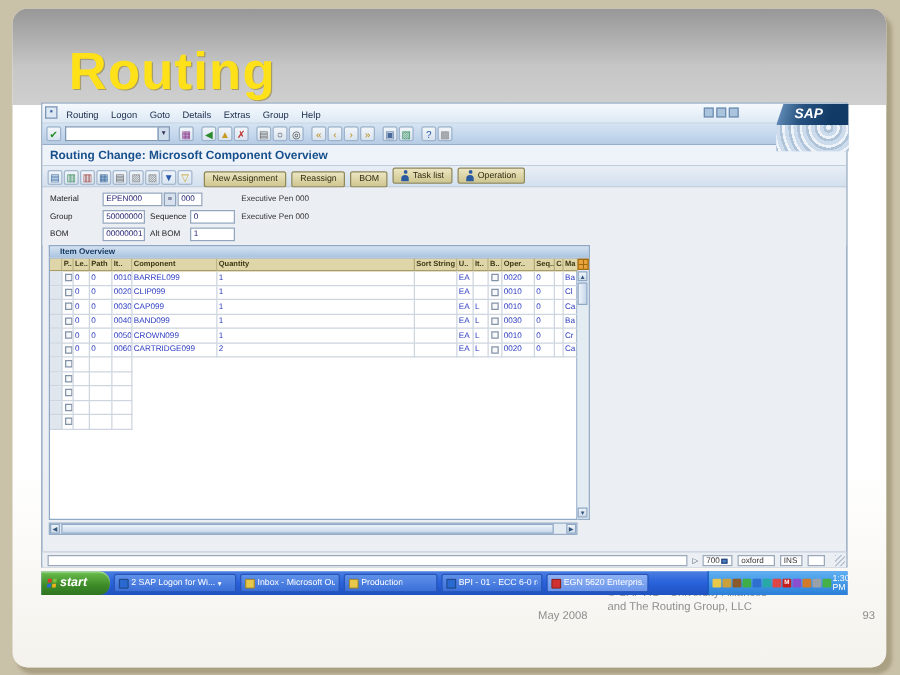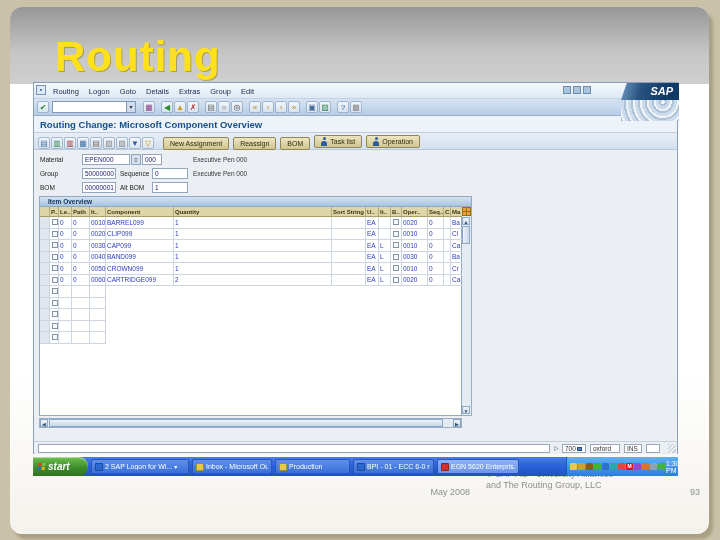--- a/index.html
+++ b/index.html
@@ -26,21 +26,21 @@
   .sysicon{position:absolute;left:2px;top:2px;width:10px;height:10px;background:#dce8f4;
           border:1px solid #7a93b4;color:#35619c;font-size:7px;line-height:8px;text-align:center;}
   .menubar{position:absolute;left:14px;top:0;height:16px;display:flex;align-items:center;}
   .menu-item{font-size:7.5px;color:#1a2a4a;padding:0 5px;cursor:default;}
   .winbtns{position:absolute;left:529px;top:3px;display:flex;gap:2px;}
   .winbtn{width:8px;height:8px;background:#aac4de;border:1px solid #6e8cae;}
   .saplogo{position:absolute;left:587px;top:0;width:58px;height:17px;
           background:linear-gradient(105deg,#6e97c2 0,#27527f 35%,#123a66 75%);
           clip-path:polygon(10% 0,100% 0,100% 100%,0 100%);
           color:#fff;font-weight:bold;font-style:italic;font-size:11px;line-height:17px;
-          text-align:right;padding-right:6px;z-index:3;}
+          text-align:center;padding-right:6px;z-index:3;}
   .ripple{position:absolute;left:587px;top:17px;width:58px;height:21px;z-index:3;
           background:#cddcec repeating-radial-gradient(circle at 72% 10%,
             rgba(255,255,255,.65) 0 2px, rgba(150,175,200,.55) 2px 4px,
             rgba(205,220,236,.8) 4px 7px);}
 
   .stdbar{position:absolute;left:0;top:16px;width:643px;height:17px;
           background:linear-gradient(#d6e4f3,#b6cde6);border-bottom:1px solid #97aec8;
           display:flex;align-items:center;padding-left:3px;}
   .tbi{display:inline-block;width:12px;height:12px;margin-right:1px;font-size:8px;line-height:12px;
           text-align:center;background:linear-gradient(#f2f6fa,#d8e3ef);
@@ -167,21 +167,21 @@
   <div class="sapwin" data-interactable="false">
     <div class="menurow" data-interactable="false">
       <span class="sysicon" data-interactable="true">▪</span>
       <nav class="menubar" id="menubar" data-interactable="false">
           <span class="menu-item" data-interactable="true">Routing</span>
           <span class="menu-item" data-interactable="true">Logon</span>
           <span class="menu-item" data-interactable="true">Goto</span>
           <span class="menu-item" data-interactable="true">Details</span>
           <span class="menu-item" data-interactable="true">Extras</span>
           <span class="menu-item" data-interactable="true">Group</span>
-          <span class="menu-item" data-interactable="true">Edit</span>
+          <span class="menu-item" data-interactable="true">Help</span>
         </nav>
       <div class="winbtns" data-interactable="false">
         <span class="winbtn" data-interactable="true"></span>
         <span class="winbtn" data-interactable="true"></span>
         <span class="winbtn" data-interactable="true"></span>
       </div>
     </div>
     <div class="saplogo" data-interactable="false">SAP</div>
     <div class="ripple" data-interactable="false"></div>
 

